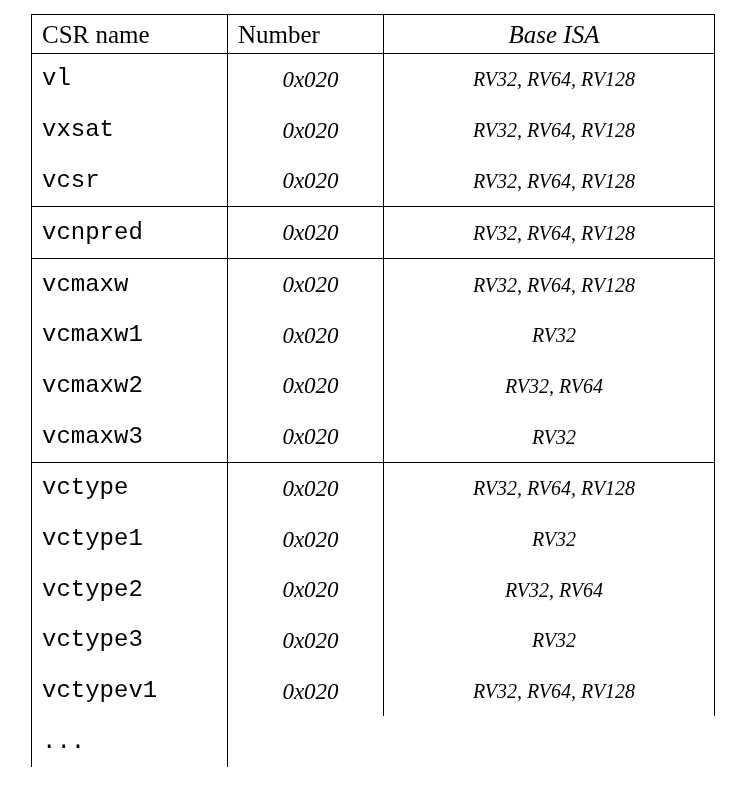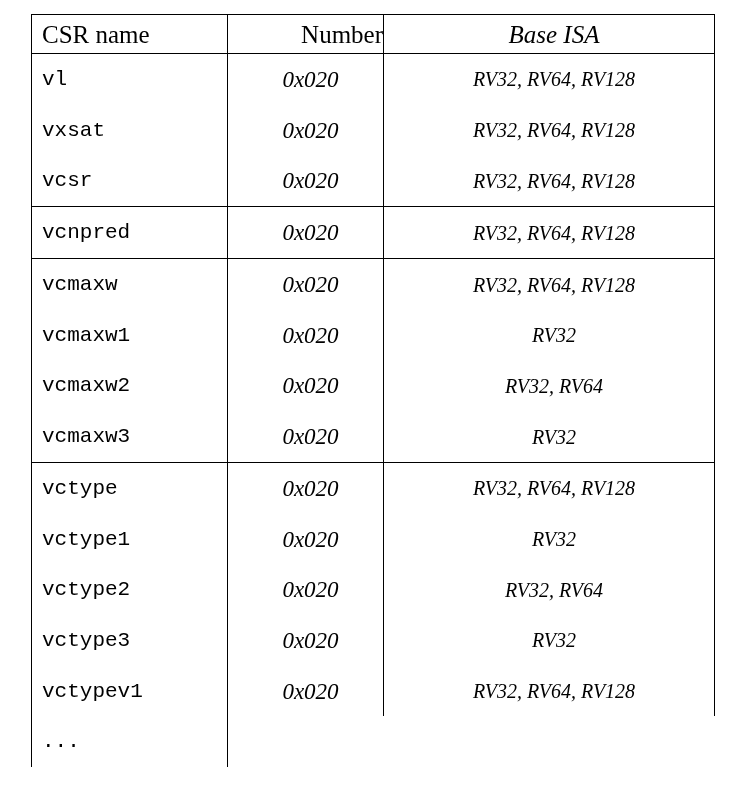--- a/index.html
+++ b/index.html
@@ -84,26 +84,26 @@
   
   tr.header-row > * {
     border-top: 1.4px solid #000;
     border-bottom: 1.4px solid #000;
     height: 44px;
   }
   .header-cell {
     font-family: "Liberation Serif", "DejaVu Serif", serif;
     font-size: 25px;
   }
-  .header-cell.cell-number { text-align: right; }
+  .header-cell.cell-number { text-align: left; }
 
   
   .mono {
     font-family: "Liberation Mono", "DejaVu Sans Mono", monospace;
-    font-size: 21px;
+    font-size: 24px;
     letter-spacing: 0px;
   }
   .serif {
     font-family: "Liberation Serif", "DejaVu Serif", serif;
     font-size: 20px;
   }
   .cell-number .serif { font-size: 23px; font-style: italic; }
 
   
   tr.last-row > * { border-bottom: 1.4px solid #000; }

